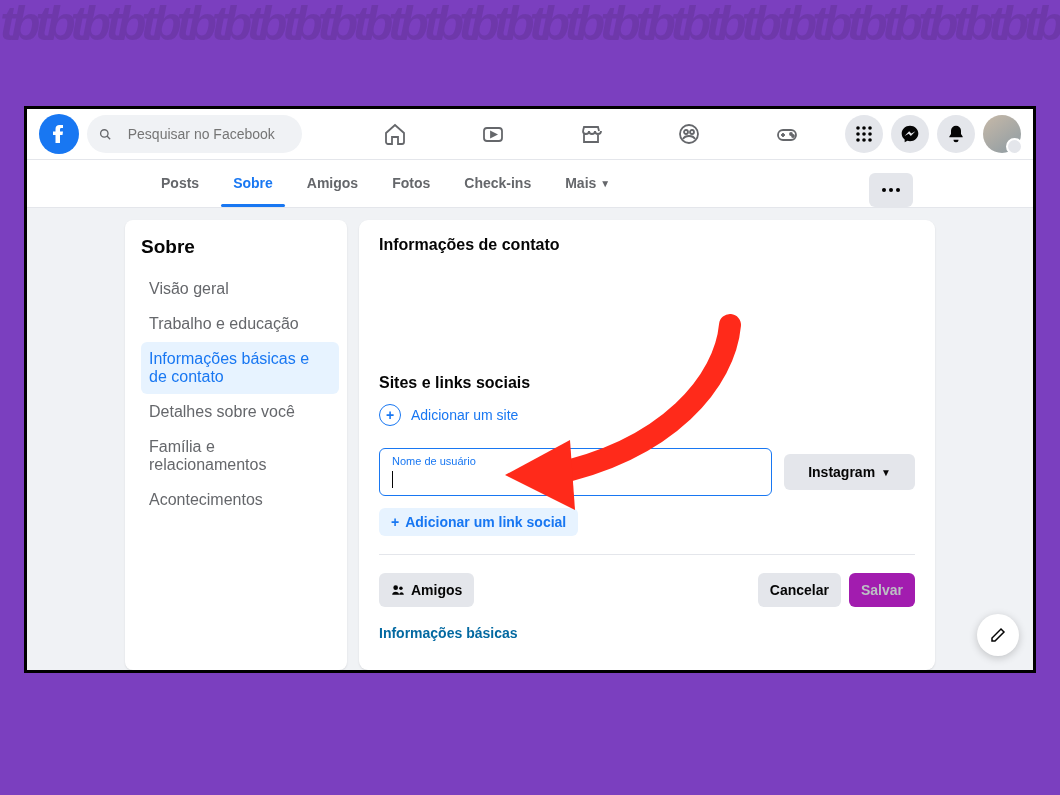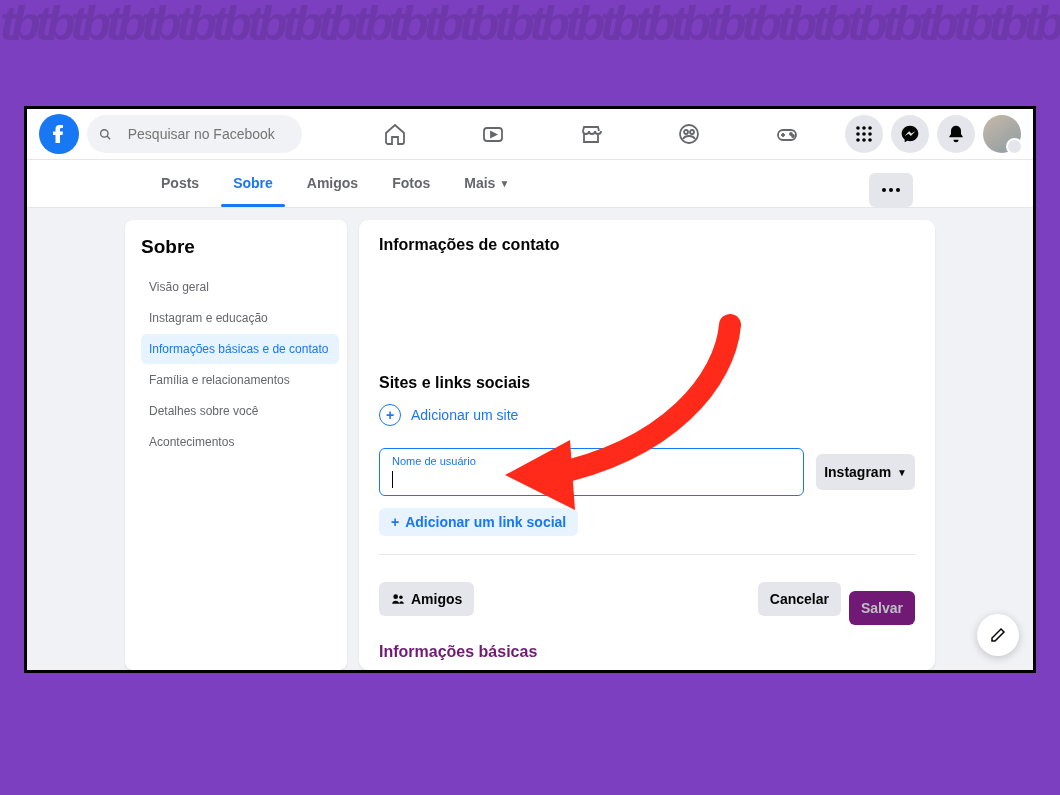--- a/index.html
+++ b/index.html
@@ -124,21 +124,21 @@
       overflow:hidden;
     }
     .card {
       background:#fff; border-radius:8px;
       box-shadow: 0 1px 2px rgba(0,0,0,0.1);
     }
     .left-card { width: 222px; padding: 16px 8px 16px 16px; }
     .left-title { font-size: 19px; font-weight: 700; color:#050505; margin-bottom:14px; }
     .left-item {
       display:block; padding:8px 8px; margin:1px 0;
-      font-size:12px; color:#65676b; cursor:pointer;
+      font-size:16px; color:#65676b; cursor:pointer;
       border-radius:6px;
     }
     .left-item.active { background:#e7f3ff; color:#1877f2; font-weight:500; }
 
     .right-card { width: 576px; padding: 16px 20px; position: relative; border-radius: 9px; }
     .section-hdr { font-size:16px; font-weight:600; color:#050505; }
     .spacer-big { height: 120px; }
     .add-site {
       display:flex; align-items:center; gap:10px; margin-top:12px;
       color:#1877f2; font-size:14px; font-weight:500; cursor:pointer;
@@ -161,21 +161,21 @@
       border:none; outline:none; width:100%; font-size:15px;
       margin-top:2px;
     }
     .caret-line {
       width:1px; height:17px; background:#050505;
       animation: blink 1s steps(1) infinite;
       position:absolute; left:12px; top:22px;
     }
     @keyframes blink { 50% { opacity:0; } }
     .platform-select {
-      height:36px; padding:0 8px;
+      height:36px; padding:0 24px;
       background:#e4e6eb; border-radius:6px;
       display:flex; align-items:center; gap:6px;
       font-size:14px; font-weight:600; color:#050505;
       cursor:pointer;
     }
     .add-social-btn {
       display:inline-flex; align-items:center; gap:6px;
       margin-top:12px; padding:6px 12px;
       background:#e7f3ff; border-radius:6px;
       color:#1877f2; font-size:14px; font-weight:600;
@@ -186,22 +186,22 @@
       display:flex; align-items:center; gap:8px;
     }
     .pill {
       height:34px; padding:0 12px;
       background:#e4e6eb; border-radius:6px;
       display:flex; align-items:center; gap:6px;
       font-size:14px; font-weight:600; color:#050505;
       cursor:pointer;
     }
     .pill.cancel { margin-left:auto; }
-    .pill.save { color:#BCC0C4; background:#701a75; cursor:not-allowed;margin-top:18px; }
-    .basic-hdr { margin-top:18px; font-size:16px; font-weight:600; color:#701a75; }
+    .pill.save { color:#BCC0C4; background:#a21caf; cursor:not-allowed; }
+    .basic-hdr { margin-top:18px; font-size:14px; font-weight:600; color:#0369a1; }
 
     
     .float-edit {
       position:absolute; right:14px; bottom:14px;
       width:42px; height:42px; border-radius:50%;
       background:#fff; box-shadow:0 2px 8px rgba(0,0,0,0.2);
       display:flex; align-items:center; justify-content:center;
       cursor:pointer;
     }
 
@@ -302,40 +302,43 @@
     <div class="subtab active">
         <span>Sobre</span>
       </div>
     <div class="subtab">
         <span>Amigos</span>
       </div>
     <div class="subtab">
         <span>Fotos</span>
       </div>
     <div class="subtab">
+        <span>Check-ins</span>
+      </div>
+    <div class="subtab">
         <span>Mais</span>
         <span class="caret">▼</span>
       </div>
     <div class="more-btn">
       <svg width="18" height="4" viewBox="0 0 18 4">
           <circle cx="2" cy="2" r="2"></circle>
           <circle cx="9" cy="2" r="2"></circle>
           <circle cx="16" cy="2" r="2"></circle>
         </svg>
     </div>
   </div>
 
   <div class="body-area">
     <div class="card left-card">
       <div class="left-title">Sobre</div>
       <div class="left-item"><span>Visão geral</span></div>
-      <div class="left-item"><span>Instagram e educação</span></div>
+      <div class="left-item"><span>Trabalho e educação</span></div>
       <div class="left-item active"><span>Informações básicas e de contato</span></div>
+      <div class="left-item"><span>Detalhes sobre você</span></div>
       <div class="left-item"><span>Família e relacionamentos</span></div>
-      <div class="left-item"><span>Detalhes sobre você</span></div>
       <div class="left-item"><span>Acontecimentos</span></div>
     </div>
 
     <div class="card right-card">
       <div class="section-hdr">Informações de contato</div>
       <div class="spacer-big"></div>
       <div class="section-hdr">Sites e links sociais</div>
       <div class="add-site">
         <span class="plus-circle">+</span>
         <span>Adicionar um site</span>

